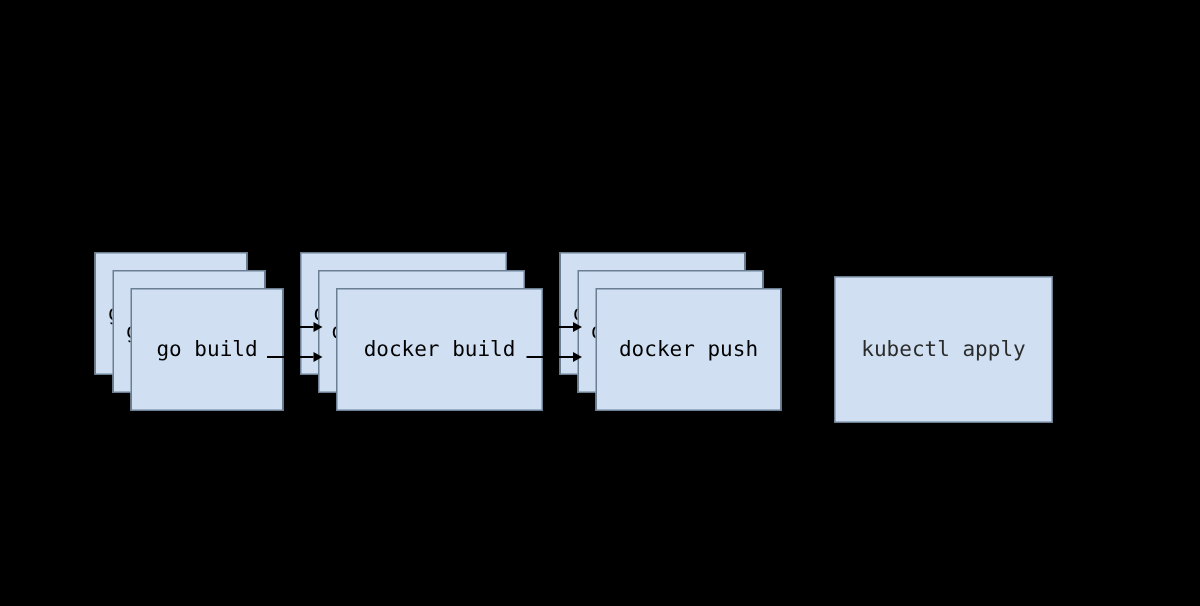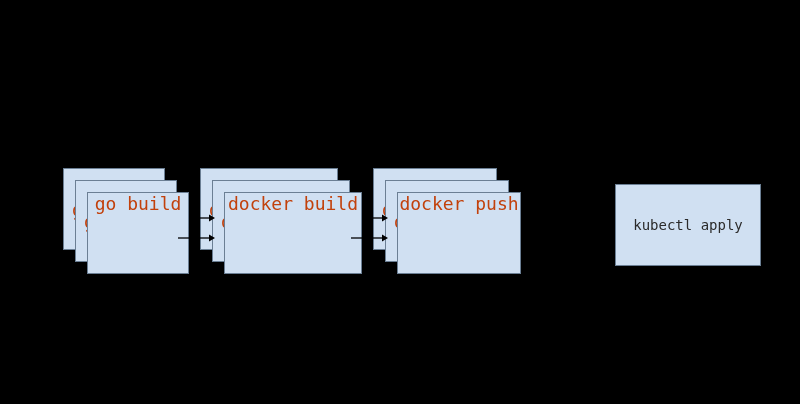--- a/index.html
+++ b/index.html
@@ -17,24 +17,24 @@
   }
   .stack-group {
     position: absolute;
   }
   .node-box {
     position: absolute;
     background: #d0e0f2;
     border: 1px solid #6b7f94;
     box-sizing: border-box;
     display: flex;
-    align-items: flex-start;
+    align-items: center;
     justify-content: center;
-    color: #c2410c;
-    font-size: 18px;
+    color: #000000;
+    font-size: 14px;
     font-family: "DejaVu Sans Mono", "Liberation Mono", monospace;
     white-space: nowrap;
     overflow: hidden;
   }
   .node-box.layer-back  { z-index: 1; }
   .node-box.layer-mid   { z-index: 2; }
   .node-box.layer-front { z-index: 3; }
   
   .node-box.layer-back .box-label,
   .node-box.layer-mid .box-label {
@@ -129,17 +129,17 @@
       <span class="box-label">docker push</span>
     </div>
     <div class="node-box layer-mid" style="left:385px; top:180px; width:124px; height:82px;">
       <span class="box-label">docker push</span>
     </div>
     <div class="node-box layer-front" style="left:397px; top:192px; width:124px; height:82px;">
       <span class="box-label">docker push</span>
     </div>
   </div>
 
-  <div class="single-box" style="left:615px; top:184px; width:146px; height:82px;">
+  <div class="single-box" style="left:556px; top:184px; width:146px; height:98px;">
     <span class="box-label">kubectl apply</span>
   </div>
 
 </div>
 
 </body></html>

